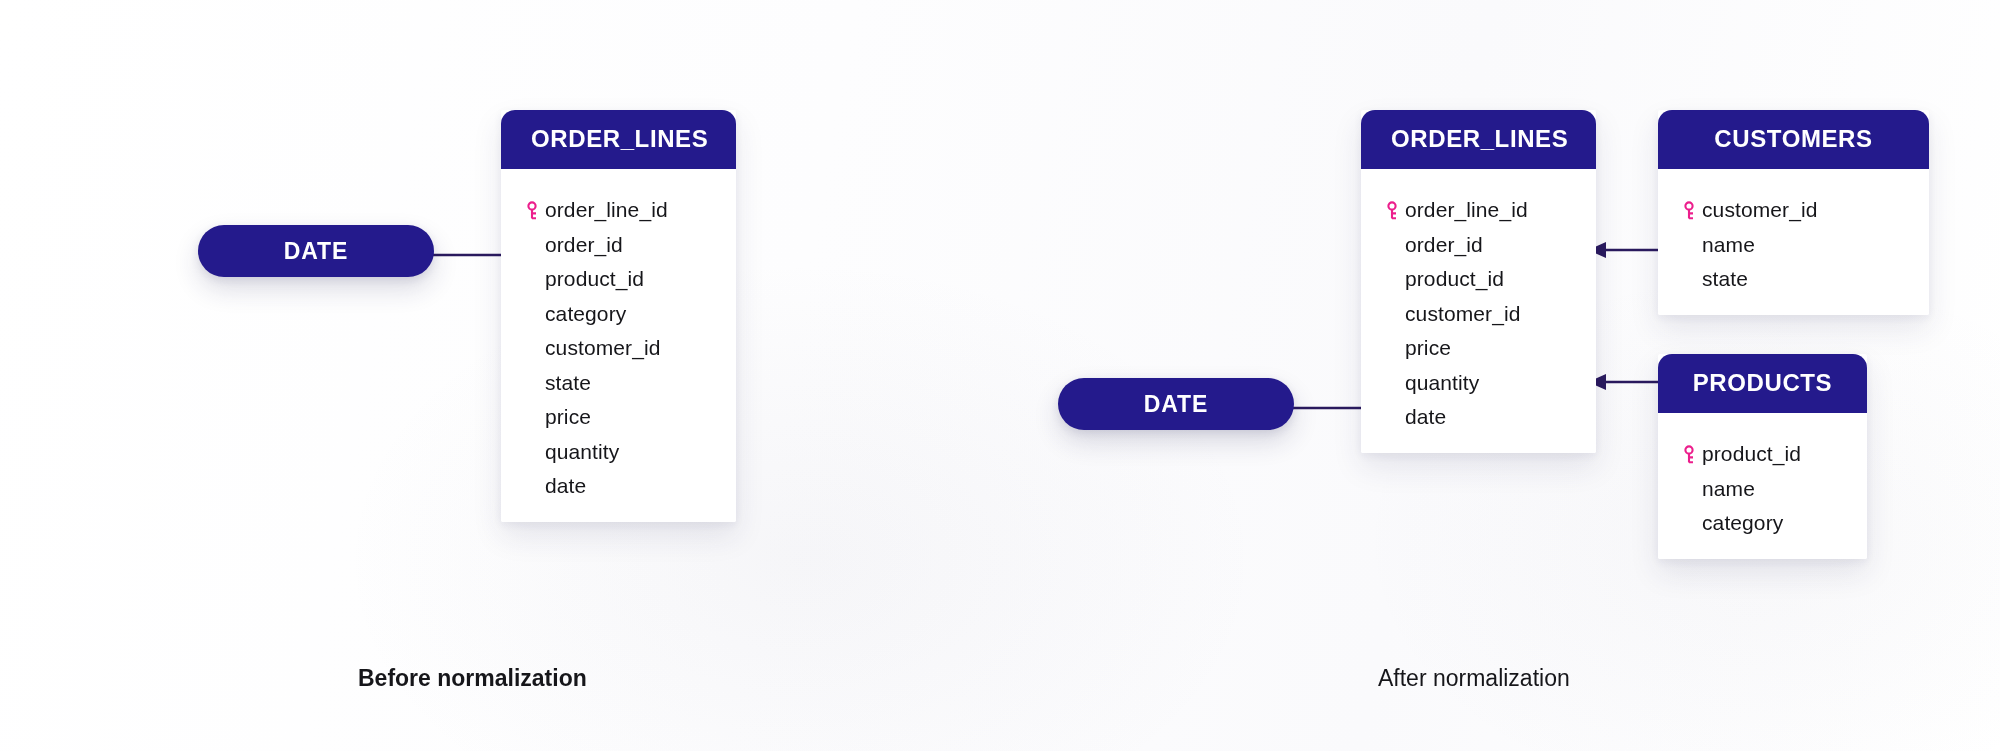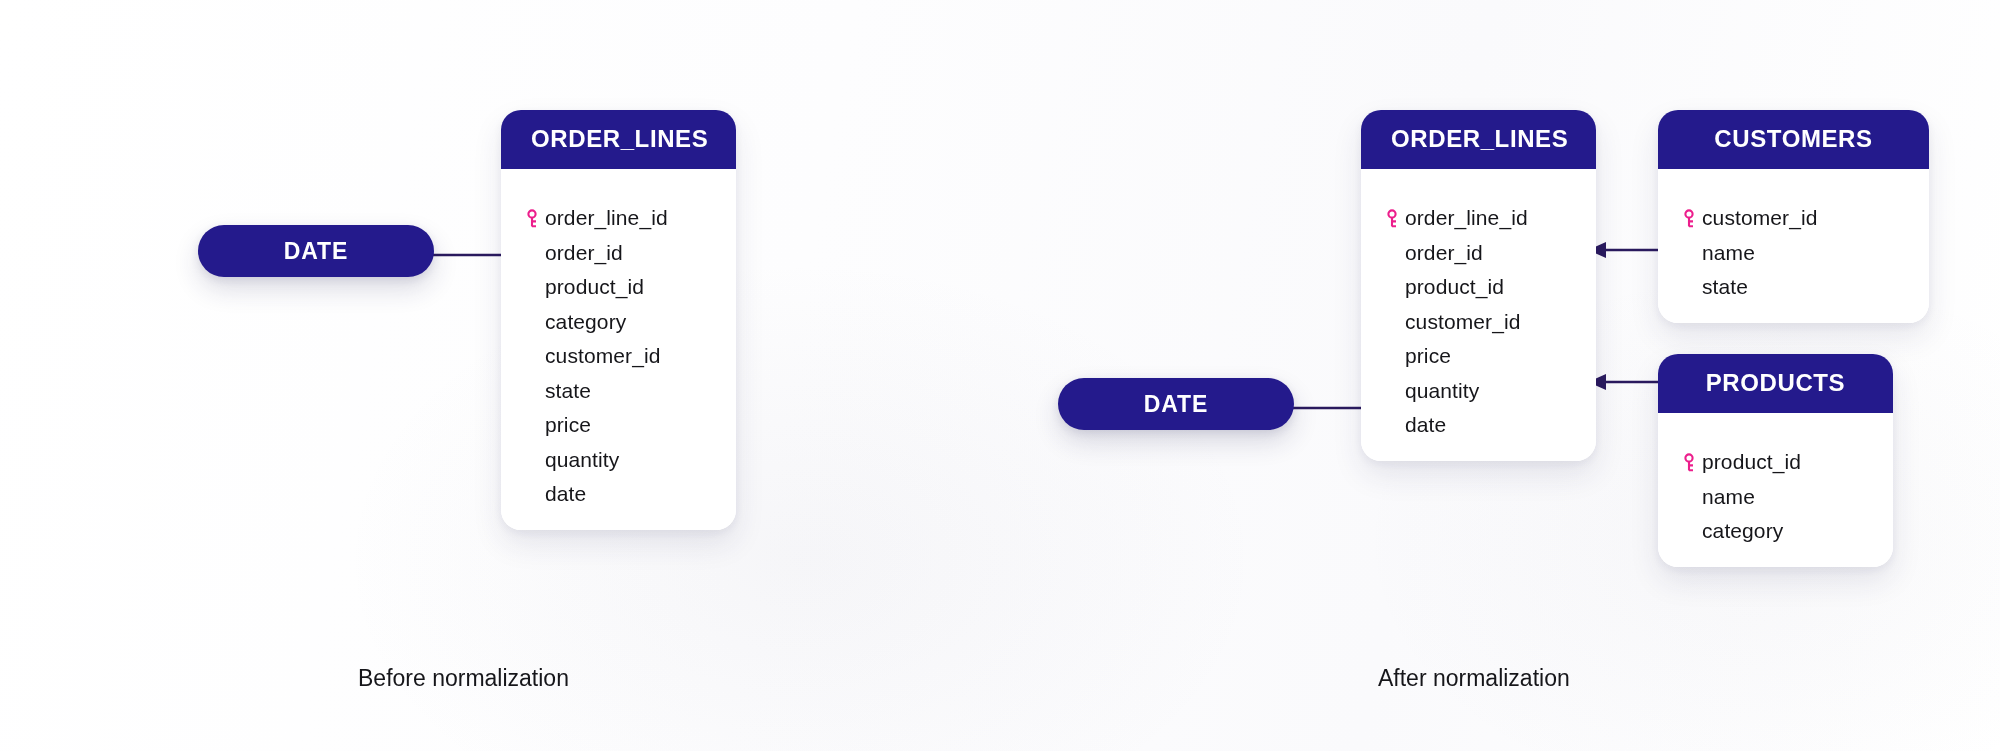--- a/index.html
+++ b/index.html
@@ -28,38 +28,38 @@
 
   .canvas {
     position: absolute;
     inset: 0;
   }
 
   
   .entity {
     position: absolute;
     background: #ffffff;
-    border-radius: 20px;
+    border-radius: 2px;
     box-shadow: 0 14px 30px rgba(40, 35, 90, 0.10), 0 3px 9px rgba(40, 35, 90, 0.06);
     overflow: hidden;
     z-index: 3;
   }
   .entity-header {
     background: #241a8c;
     color: #ffffff;
     font-size: 24px;
     font-weight: bold;
     letter-spacing: 0.6px;
     text-align: center;
     padding: 15px 30px 16px 30px;
     border-radius: 14px 14px 0 0;
     white-space: nowrap;
   }
   .entity-fields {
-    padding: 32px 0 18px 0;
+    padding: 24px 0 18px 0;
     background: #ffffff;
   }
   .field-row {
     display: flex;
     align-items: center;
     height: 34.5px;
     padding: 0 26px 0 18px;
     white-space: nowrap;
   }
   .field-key {
@@ -169,21 +169,21 @@
         <span class="field-label">quantity</span>
       </div>
       <div class="field-row">
         <span class="field-key"></span>
         <span class="field-label">date</span>
       </div>
 
     </div>
   </div>
 
-  <div class="caption" style="left:358px; top:665px;">Before normalization</div>
+  <div class="caption" style="left:358px; top:665px;font-weight:bold;">Before normalization</div>
 
   <svg class="connector" style="left:1290px; top:383px; width:130px; height:50px;" viewBox="0 0 130 50">
     <line x1="0" y1="25" x2="92" y2="25" stroke="#2a1a5e" stroke-width="2.6"></line>
     <polygon points="92,17 110,25 92,33" fill="#2a1a5e"></polygon>
   </svg>
 
   <svg class="connector" style="left:1586px; top:225px; width:120px; height:50px;" viewBox="0 0 120 50">
     <line x1="100" y1="25" x2="20" y2="25" stroke="#2a1a5e" stroke-width="2.6"></line>
     <polygon points="20,17 2,25 20,33" fill="#2a1a5e"></polygon>
   </svg>
@@ -262,21 +262,21 @@
         <span class="field-label">name</span>
       </div>
       <div class="field-row">
         <span class="field-key"></span>
         <span class="field-label">state</span>
       </div>
 
     </div>
   </div>
 
-  <div class="entity" style="left:1658px; top:354px; width:235px;">
+  <div class="entity" style="left:1658px; top:354px; width:209px;">
     <div class="entity-header">PRODUCTS</div>
     <div class="entity-fields">
 
       <div class="field-row">
         <span class="field-key">
           <svg width="13" height="19" viewBox="0 0 13 19">
             <circle cx="6" cy="5" r="3.6" fill="none" stroke="#ec1e8c" stroke-width="2.1"></circle>
             <line x1="6" y1="8.8" x2="6" y2="17.6" stroke="#ec1e8c" stroke-width="2.1"></line>
             <line x1="6" y1="12.4" x2="10" y2="12.4" stroke="#ec1e8c" stroke-width="2.1"></line>
             <line x1="6" y1="17.2" x2="10" y2="17.2" stroke="#ec1e8c" stroke-width="2.1"></line>

